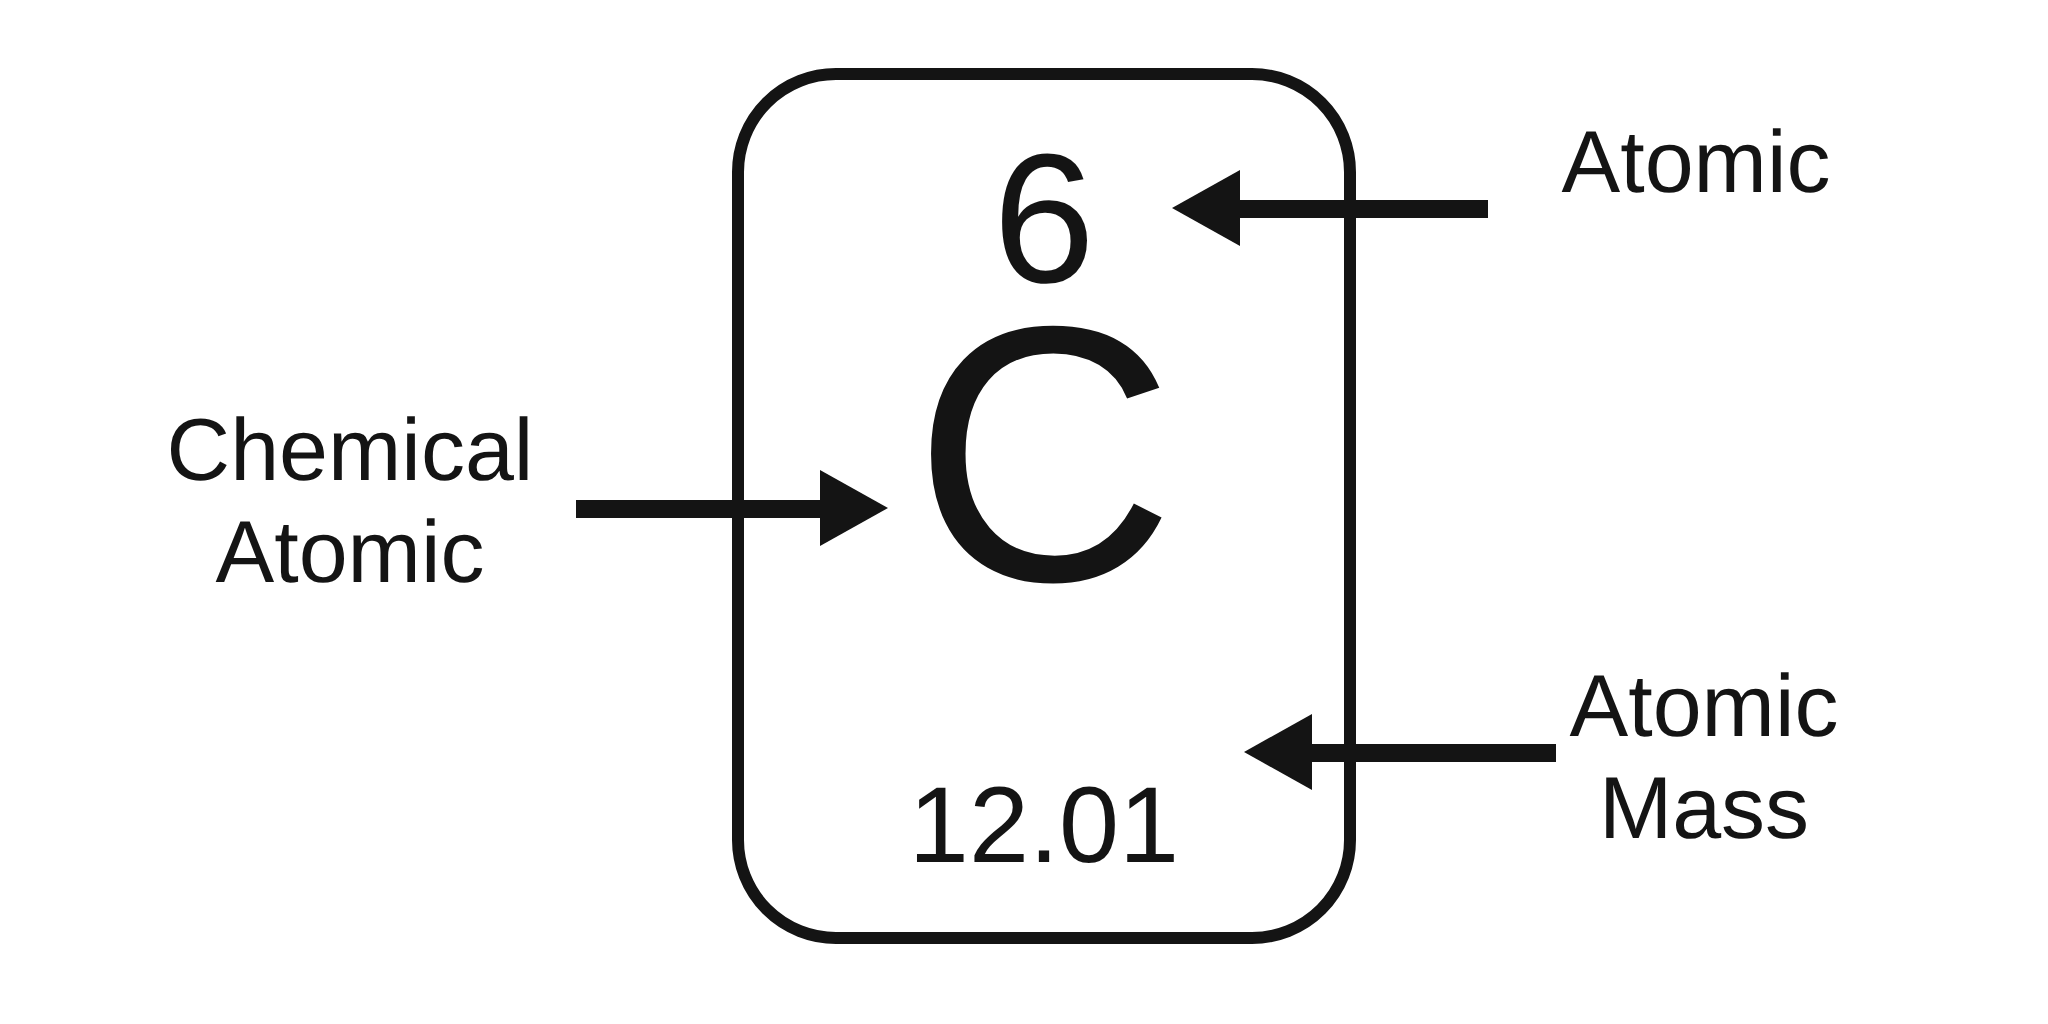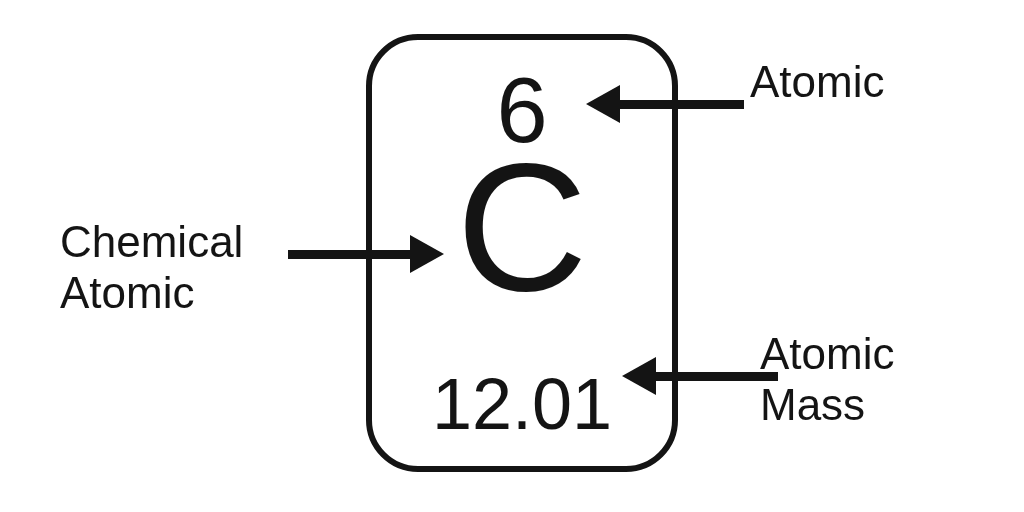--- a/index.html
+++ b/index.html
@@ -45,35 +45,36 @@
     text-align: center;
     font-size: 182px;
     line-height: 1;
     font-weight: 400;
   }
   .atomic-mass {
     position: absolute;
     left: 0; right: 0;
     bottom: 26px;
     text-align: center;
-    font-size: 72px;
+    font-size: 54px;
     line-height: 1;
     font-weight: 400;
   }
 
   
   .ann-label {
     position: absolute;
+    text-align: center;
     font-size: 44px;
     line-height: 1.16;
     font-weight: 400;
     white-space: nowrap;
   }
   .label-atomic-number { left: 750px; top: 56px;  width: 196px; }
-  .label-chemical-symbol { left: 60px;  top: 216px; width: 230px; }
+  .label-chemical-symbol { left: 60px;  top: 200px; width: 230px; }
   .label-atomic-mass { left: 760px; top: 328px; width: 184px; }
 
   
   .arrow {
     position: absolute;
     display: flex;
     align-items: center;
   }
   .arrow-shaft {
     flex: 1;

